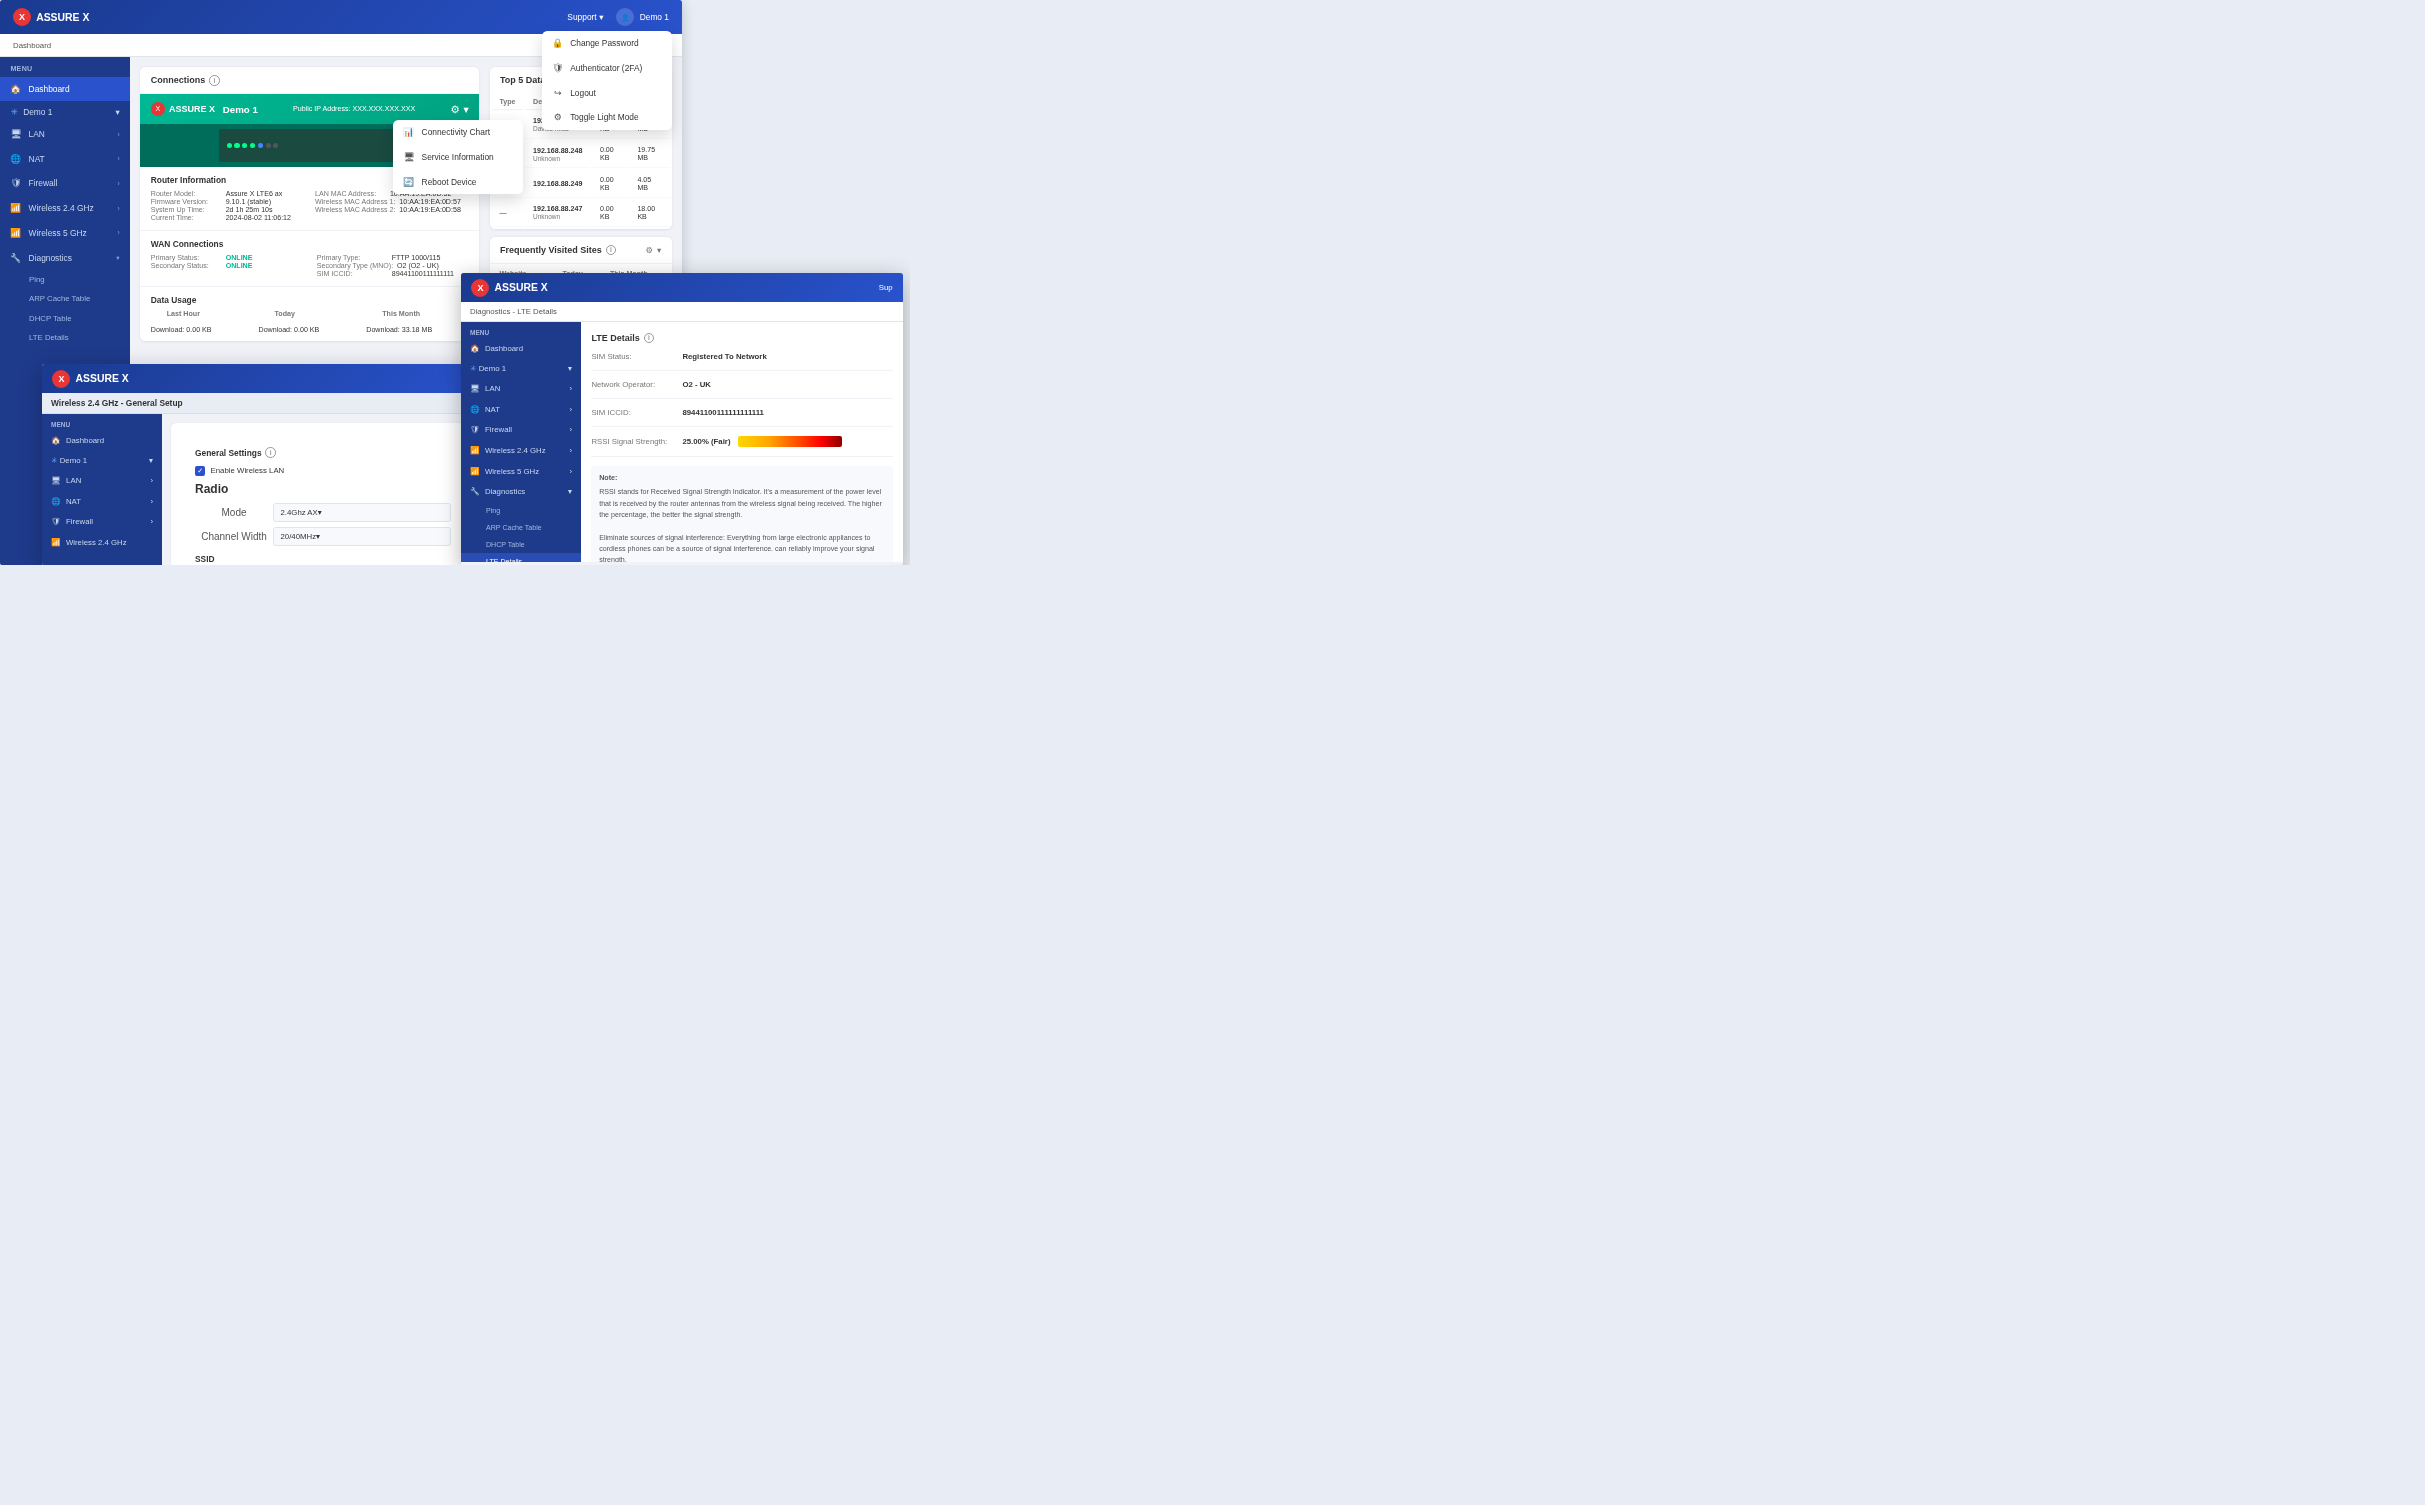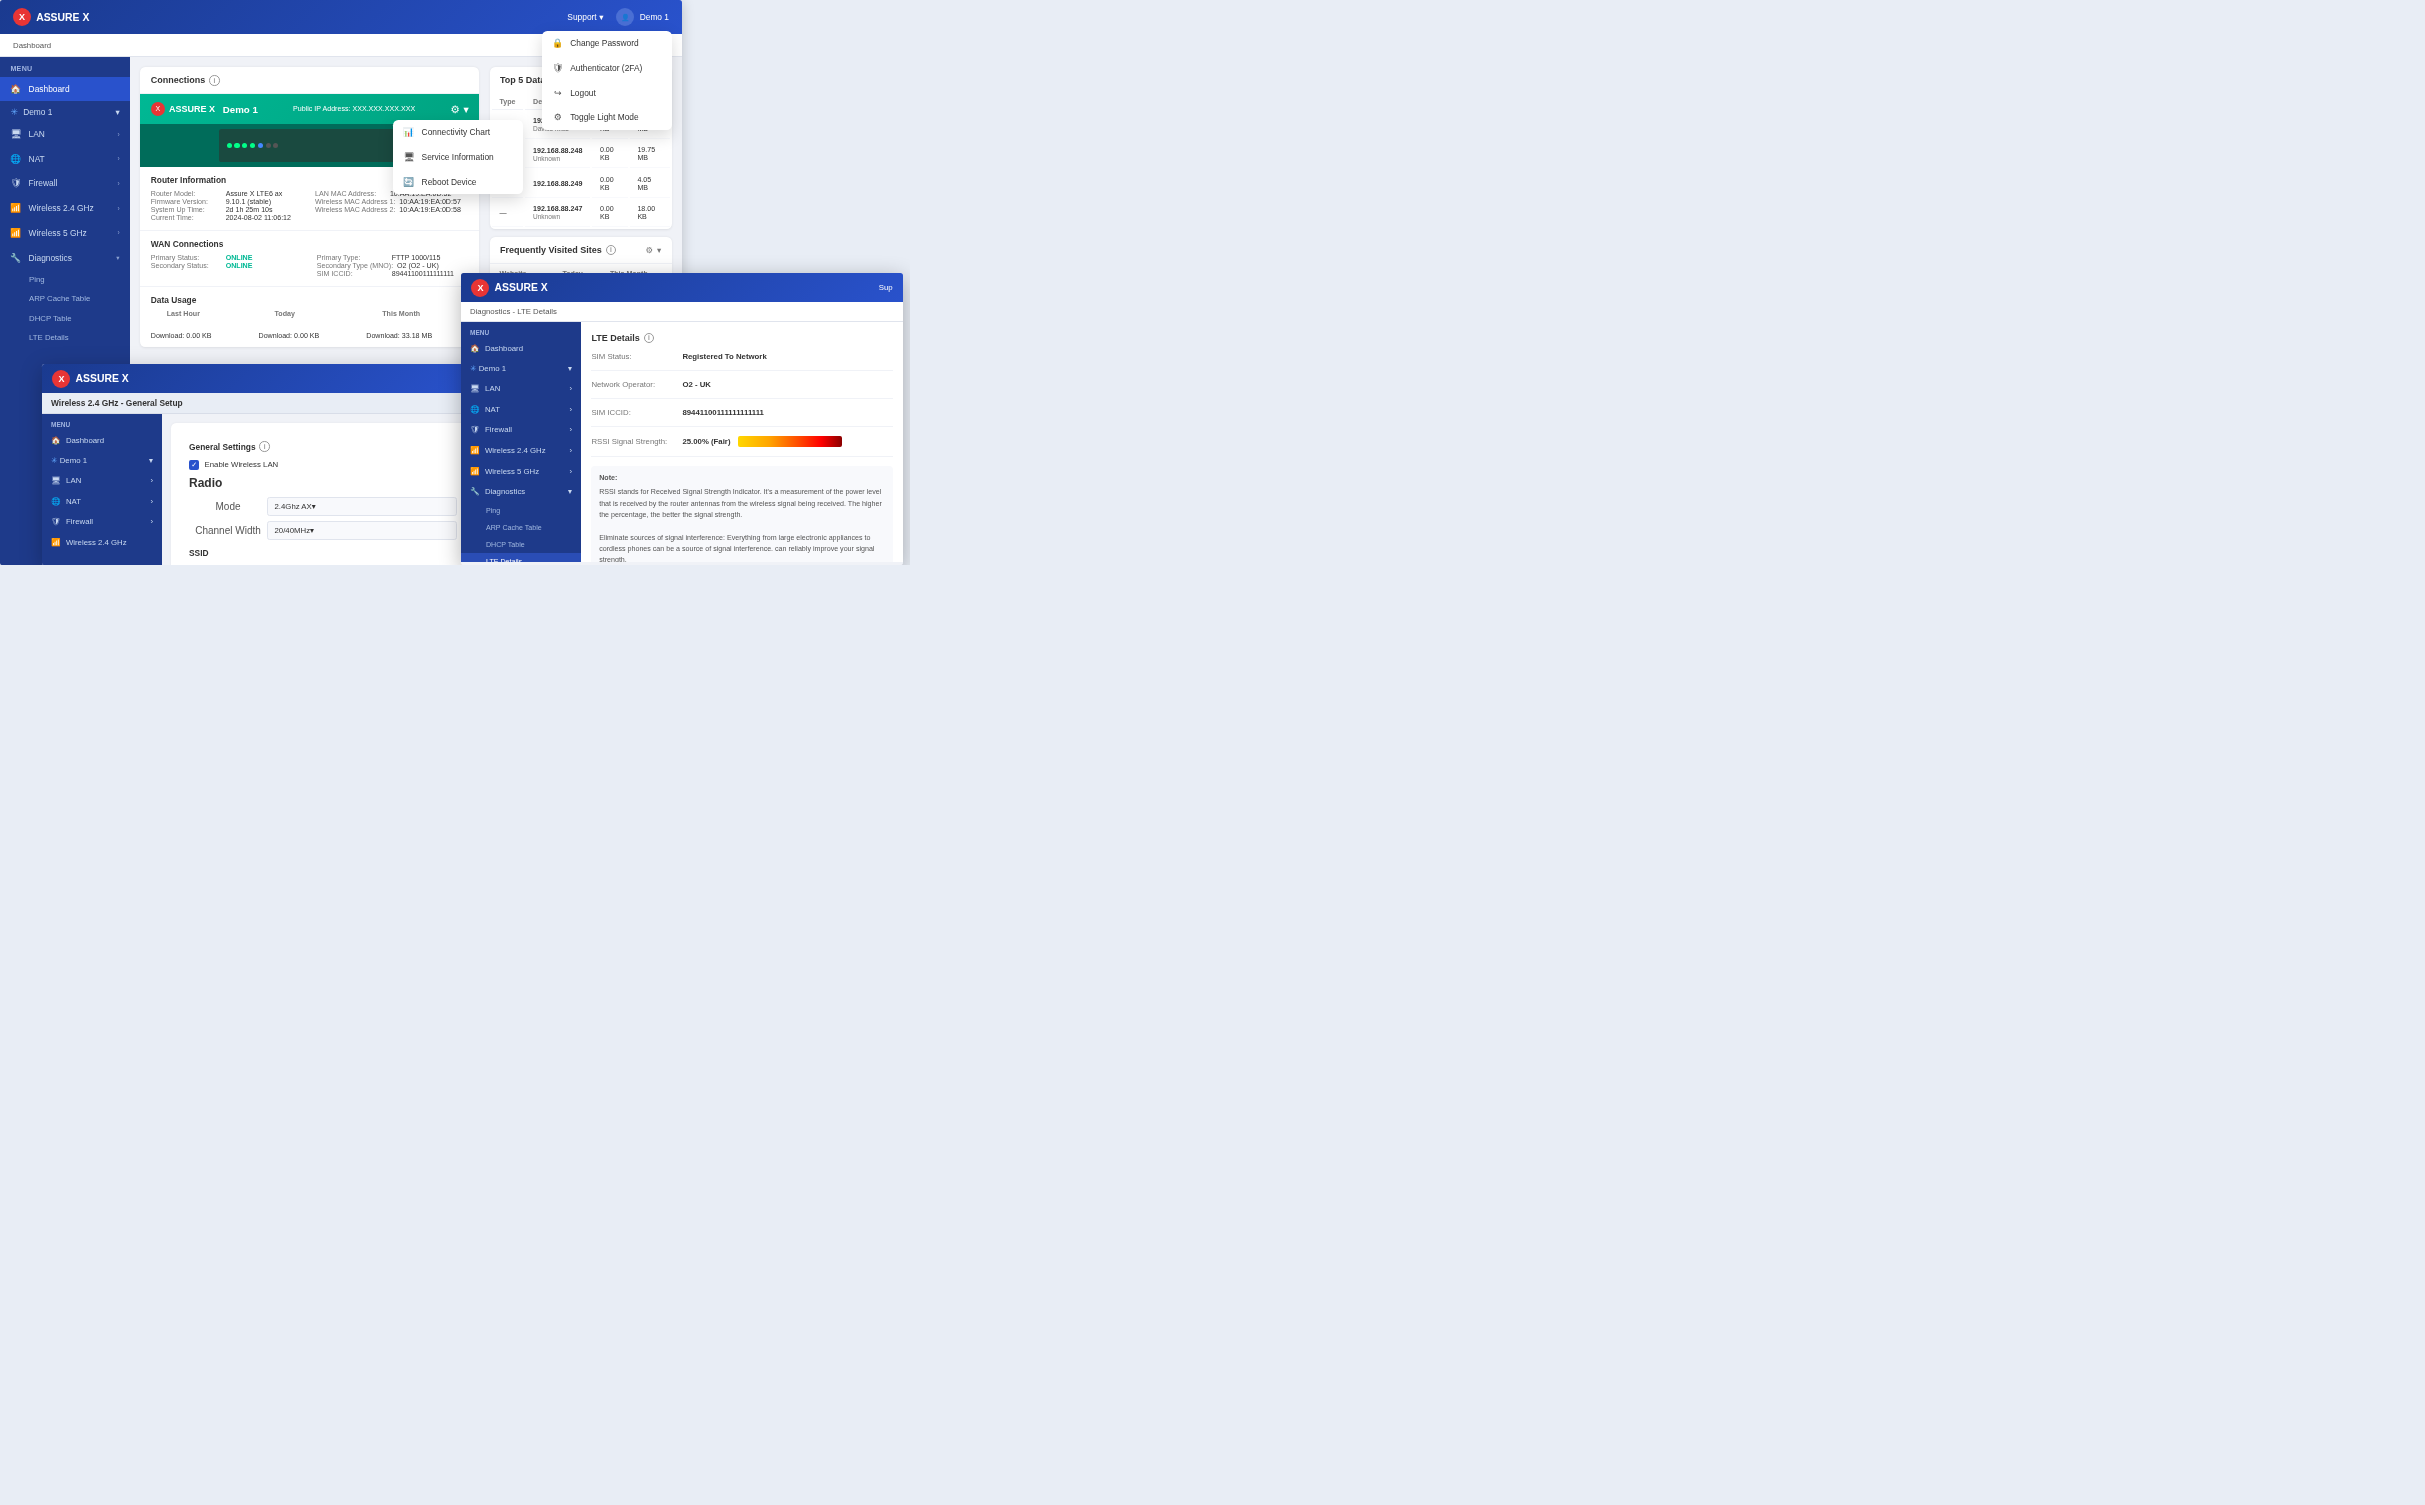--- a/index.html
+++ b/index.html
@@ -73,21 +73,21 @@
     .wan-section { padding: 7.8px 10.4px; border-top: 0.6px solid #f0f2f7; }
     .section-title { font-size: 8.4px; font-weight: 600; margin-bottom: 5.2px; }
     .wan-grid { display: grid; grid-template-columns: 1fr 1fr; gap: 14px; }
     .wan-row { display: flex; gap: 3.9px; font-size: 7.1px; }
     .online-badge { color: #00b894; font-weight: 600; }
 
     
     .usage-section { padding: 7.8px 10.4px; border-top: 0.6px solid #f0f2f7; }
     .usage-grid { display: grid; grid-template-columns: 1fr 1fr 1fr; gap: 5.2px; margin-top: 3.9px; }
     .usage-col { font-size: 7.1px; }
-    .usage-col-title { color: #777; margin-bottom: 14px; font-weight: 600; padding-left: 16px; }
+    .usage-col-title { color: #777; margin-bottom: 8px; font-weight: 600; padding-left: 16px; }
 
     
     .top-users-card { background: white; border-radius: 5.2px; box-shadow: 0 0.6px 2.6px rgba(0,0,0,0.08); margin-bottom: 7.8px; }
     .top-users-header { display: flex; align-items: center; justify-content: space-between; padding: 7.8px 10.4px; }
     .user-table { width: 100%; font-size: 7.1px; }
     .user-table th { color: #777; font-weight: 600; padding: 2.6px 7.8px; text-align: left; border-bottom: 0.6px solid #f0f2f7; }
     .user-table td { padding: 5.2px 7.8px; border-bottom: 0.6px solid #f8f9fc; }
     .device-ip { font-weight: 600; font-size: 7.1px; }
     .device-name { color: #777; font-size: 6.5px; }
 
@@ -123,21 +123,21 @@
     .lte-main { flex: 1; padding: 10.4px; overflow-y: auto; background: white; }
     .lte-section-title { font-size: 9px; font-weight: 600; margin-bottom: 9px; display: flex; align-items: center; gap: 3.9px; }
     .lte-row { display: flex; align-items: center; margin-bottom: 9px; padding-bottom: 9px; border-bottom: 0.6px solid #f0f2f7; }
     .lte-label { color: #777; font-size: 7.8px; min-width: 91px; font-weight: 500; }
     .lte-value { font-size: 7.8px; font-weight: 600; color: #333; }
     .lte-note { background: #f8f9fc; border-radius: 3.9px; padding: 7.8px; font-size: 7.1px; color: #555; line-height: 1.6; }
     .signal-bar { height: 10.4px; border-radius: 1.9px; background: linear-gradient(to right, #ffd700 0%, #ffa500 30%, #ff4500 60%, #ff0000 80%, #8b0000 100%); width: 104px; display: inline-block; }
     .lte-breadcrumb { background: white; padding: 5.2px 9px; font-size: 7.8px; color: #555; border-bottom: 0.6px solid #e0e4ed; }
 
     
-    .settings-card { background: white; border-radius: 5.2px; padding: 18px; margin-bottom: 6.5px; box-shadow: 0 0.6px 2.6px rgba(0,0,0,0.06); }
+    .settings-card { background: white; border-radius: 5.2px; padding: 24px; margin-bottom: 6.5px; box-shadow: 0 0.6px 2.6px rgba(0,0,0,0.06); }
     .settings-title { font-size: 8.4px; font-weight: 600; margin-bottom: 7.8px; display: flex; align-items: center; gap: 3.9px; }
     .checkbox-row { display: flex; align-items: center; gap: 5.2px; margin-bottom: 6.5px; }
     .checkbox-box { width: 10.4px; height: 10.4px; background: #2952cc; border-radius: 1.9px; display: flex; align-items: center; justify-content: center; }
     .checkbox-check { color: white; font-size: 7.1px; }
     .checkbox-label { font-size: 7.8px; color: #333; }
     .radio-title { font-size: 12px; font-weight: 600; margin: 5.2px 0 6.5px; }
     .field-row { display: flex; align-items: center; margin-bottom: 5.2px; }
     .field-label { width: 78px; font-size: 10px; color: #555; text-align: center; }
     .field-select { flex: 1; display: flex; align-items: center; justify-content: flex-start; background: #f8f9fc; border: 0.6px solid #e0e4ed; border-radius: 2.6px; padding: 3.9px 6.5px; font-size: 7.8px; cursor: pointer; }
     .ssid-title { font-size: 8.4px; font-weight: 600; margin-top: 7.8px; }

